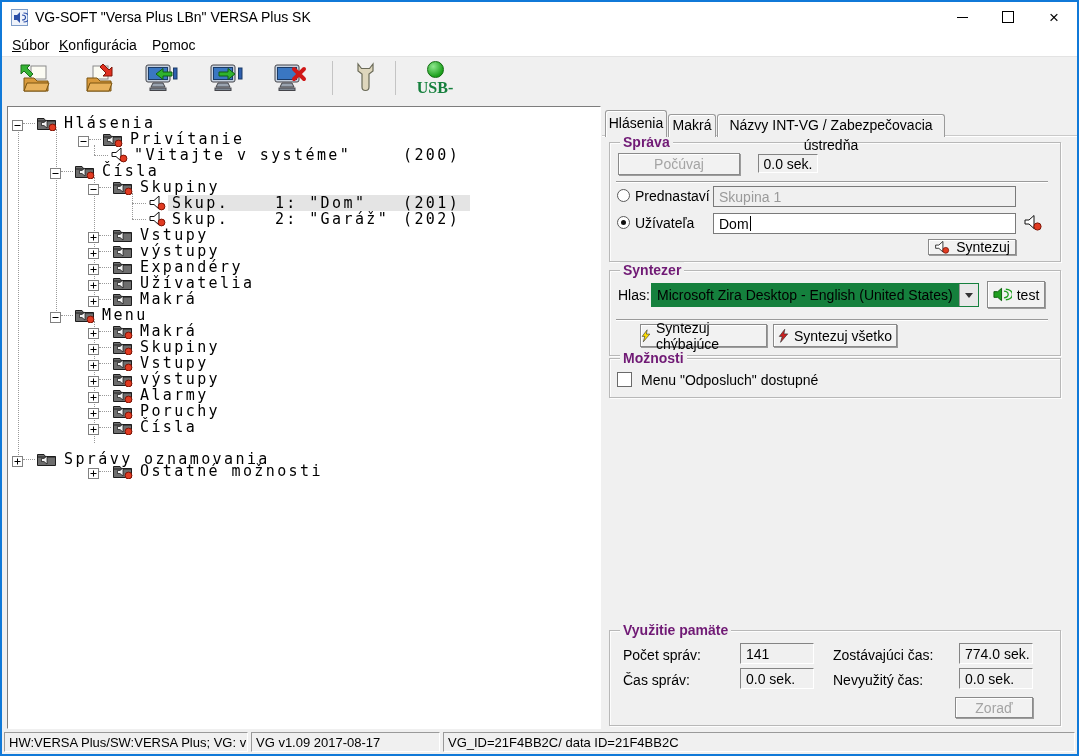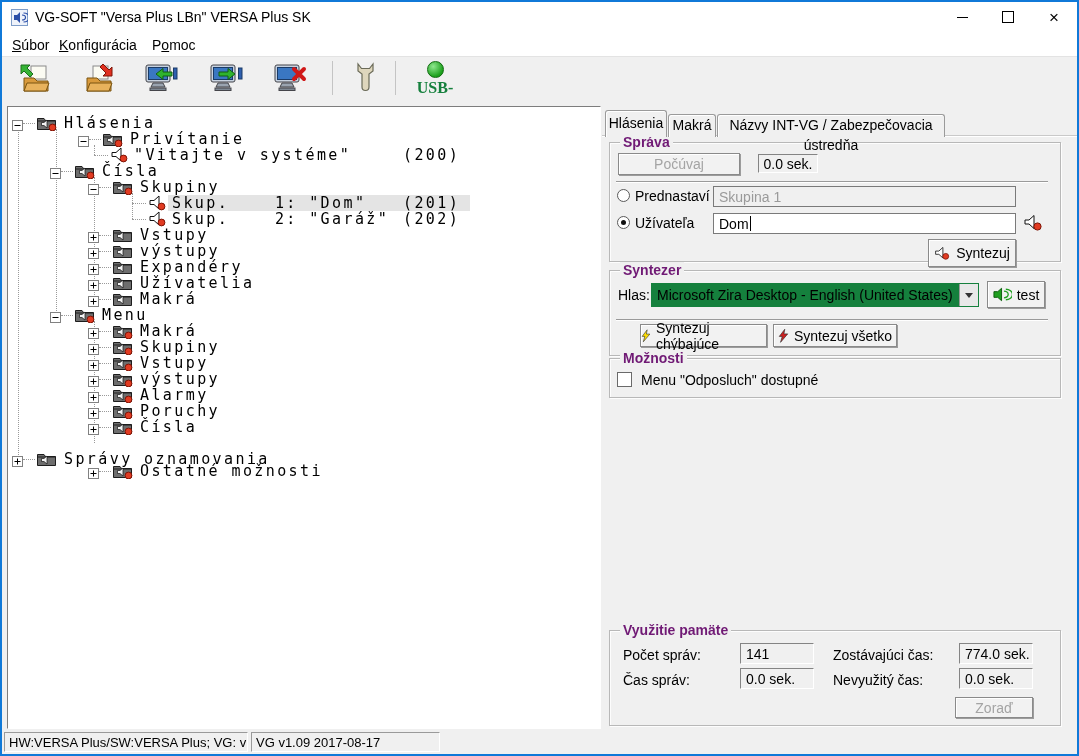--- a/index.html
+++ b/index.html
@@ -485,21 +485,21 @@
         <div class="field" style="left:103px;top:70px;width:303px;height:21px">
             <span>Dom</span>
             <span class="caret"></span>
           </div>
         <span style="position:absolute;left:413px;top:71px">
           <svg width="21" height="18" viewBox="0 0 21 18">
               <polygon points="2,6 6,6 11,1.5 11,14.5 6,10 2,10" fill="#fff" stroke="#111"></polygon>
               <circle cx="14.5" cy="12.5" r="3.6" fill="#e13b22" stroke="#7d1406"></circle>
             </svg>
         </span>
-        <div class="btn" style="left:318px;top:96px;width:88px;height:28px">
+        <div class="btn" style="left:318px;top:96px;width:88px;height:16px">
           <svg width="17" height="15" viewBox="0 0 21 18">
               <polygon points="2,6 6,6 11,1.5 11,14.5 6,10 2,10" fill="#fff" stroke="#111"></polygon>
               <circle cx="14.5" cy="12.5" r="3.6" fill="#e13b22" stroke="#7d1406"></circle>
             </svg>
           <span>Syntezuj</span>
         </div>
       </div>
 
       <div class="groupbox" style="top:164px;height:84px">
         <span class="gtitle">Syntezer</span>
@@ -549,14 +549,15 @@
         <span class="plabel" style="left:223px;top:41px">Nevyužitý čas:</span>
         <div class="sunken" style="left:349px;top:37px;width:74px;height:21px;padding-left:5px">0.0 sek.</div>
         <div class="btn disabled" style="left:345px;top:66px;width:78px;height:21px">Zoraď</div>
       </div>
     </div>
   </div>
 
   <div class="statusbar">
     <div class="scell c1">HW:VERSA Plus/SW:VERSA Plus; VG: v1.09</div>
     <div class="scell c2">VG v1.09 2017-08-17</div>
+    <div class="scell c3">VG_ID=21F4BB2C/ data ID=21F4BB2C</div>
   </div>
 </div>
 
 </body></html>

